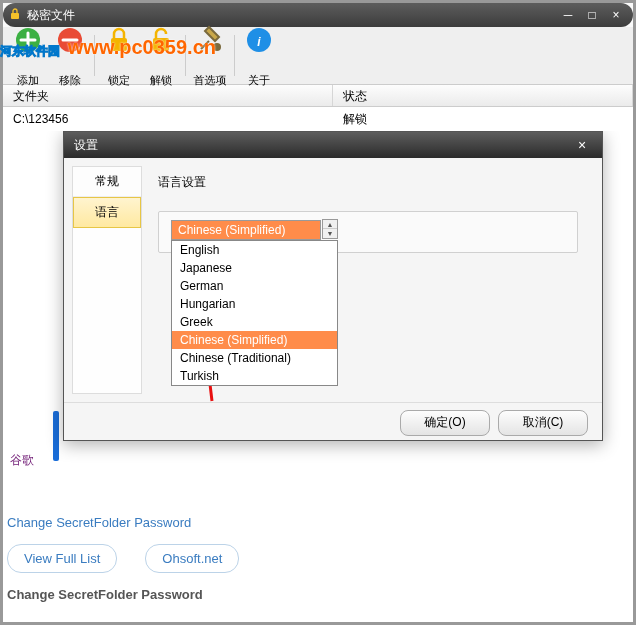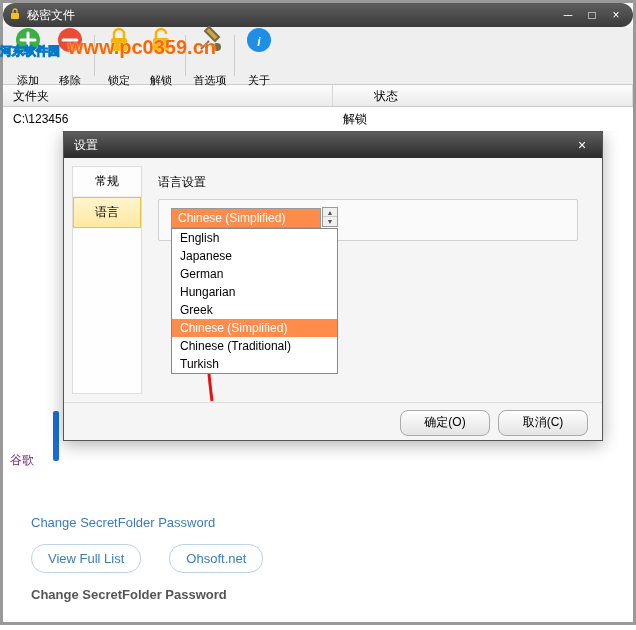--- a/index.html
+++ b/index.html
@@ -11,53 +11,53 @@
     .titlebar .title { flex: 1; font-size: 12px; }
     .titlebar .win-btn { width: 22px; height: 18px; margin-left: 2px; display: flex; align-items: center; justify-content: center; cursor: pointer; }
     .watermark { position: absolute; top: 30px; left: 0; font-size: 28px; font-weight: bold; z-index: 5; pointer-events: none; }
     .watermark .hd { color: #ffa500; -webkit-text-stroke: 1px #0077cc; }
     .watermark .url { color: #ff6600; font-size: 20px; vertical-align: middle; text-shadow: 0 0 2px #fff; }
     .toolbar { height: 58px; background: #efefef; border-bottom: 1px solid #ccc; display: flex; padding: 2px 4px; }
     .toolbar-btn { width: 42px; height: 54px; display: flex; flex-direction: column; align-items: center; justify-content: center; cursor: pointer; border-radius: 3px; }
     .toolbar-icon { width: 32px; height: 32px; display: flex; align-items: center; justify-content: center; font-size: 24px; }
     .toolbar-label { font-size: 11px; margin-top: 18px; }
     .toolbar-sep { width: 1px; background: #ccc; margin: 6px 3px; }
-    .table-header { background: linear-gradient(to bottom, #fdfdfd, #ebebeb); border-bottom: 1px solid #ccc; display: flex; height: 22px; gap: 31px; }
+    .table-header { background: linear-gradient(to bottom, #fdfdfd, #ebebeb); border-bottom: 1px solid #ccc; display: flex; height: 22px; }
     .th { padding: 3px 10px; border-right: 1px solid #d6d6d6; font-size: 12px; }
     .th-folder { width: 330px; }
     .th-status { flex: 1; }
     .table-row { display: flex; height: 24px; align-items: center; background: #fff; cursor: pointer; }
     .td { padding: 3px 10px; font-size: 12px; }
     .td-folder { width: 330px; }
     .td-status { flex: 1; }
     .content-area { background: #fff; height: 370px; position: relative; overflow: hidden; }
     .dialog-overlay { position: absolute; top: 0; left: 0; right: 0; bottom: 0; }
     .dialog { position: absolute; top: 0px; left: 60px; width: 540px; height: 310px; background: #f5f5f5; border: 1px solid #555; box-shadow: 0 4px 16px rgba(0,0,0,0.3); }
     .dialog-title { background: linear-gradient(to bottom, #5d5d5d, #2b2b2b); height: 26px; display: flex; align-items: center; padding: 0 10px; color: #fff; }
     .dialog-title .title { flex: 1; font-size: 12px; }
     .dialog-title .close-btn { width: 20px; height: 20px; display: flex; align-items: center; justify-content: center; cursor: pointer; font-size: 14px; }
     .dialog-body { display: flex; height: 244px; padding: 8px; }
     .tab-list { width: 70px; border: 1px solid #ddd; background: #fefefe; }
     .tab { padding: 6px 0; text-align: center; border-bottom: 1px solid #eee; cursor: pointer; background: #fdfdfd; }
     .tab.active { background: linear-gradient(to bottom, #fff4cf, #ffe9a1); border: 1px solid #e7c646; }
     .tab-content { flex: 1; padding: 8px 16px; position: relative; }
-    .fieldset-label { font-size: 12px; margin-bottom: 8px; }
+    .fieldset-label { font-size: 12px; margin-bottom: 20px; }
     .fieldset-box { border: 1px solid #d0d0d0; height: 42px; padding: 8px 12px; border-radius: 2px; background: #fafafa; }
     .select-wrap { position: relative; display: inline-block; }
     .select-display { width: 150px; height: 20px; background: #ff8c4a; color: #fff; display: flex; align-items: center; padding: 0 6px; border: 1px solid #999; cursor: pointer; font-size: 12px; position: relative; }
     .select-spinners { position: absolute; right: -17px; top: -1px; width: 16px; height: 20px; border: 1px solid #999; background: #f0f0f0; }
     .select-spinners div { height: 9px; display: flex; align-items: center; justify-content: center; cursor: pointer; font-size: 7px; color: #555; }
     .select-spinners div:first-child { border-bottom: 1px solid #ccc; }
     .dropdown-list { position: absolute; top: 20px; left: 0; width: 167px; background: #fff; border: 1px solid #888; z-index: 10; }
     .dropdown-item { padding: 2px 8px; cursor: pointer; font-size: 12px; }
     .dropdown-item.highlighted { background: #ff8c4a; color: #fff; }
     .dialog-footer { height: 40px; display: flex; justify-content: flex-end; align-items: center; padding: 0 14px; gap: 8px; border-top: 1px solid #ddd; }
     .btn { min-width: 90px; height: 26px; border: 1px solid #aaa; background: linear-gradient(to bottom, #fdfdfd, #e4e4e4); border-radius: 8px; cursor: pointer; padding: 0 14px; font-size: 12px; }
     .arrow { position: absolute; top: 80px; left: 40px; z-index: 3; }
-    .bottom-section { padding: 6px 28px; background: #fff; }
+    .bottom-section { padding: 6px 4px; background: #fff; }
     .link-line { color: #3a7cc0; cursor: pointer; font-size: 13px; margin: 8px 0; }
     .link-btns { display: flex; gap: 28px; margin: 14px 0; }
     .link-btn { border: 1px solid #bcd3e8; color: #3a7cc0; padding: 6px 16px; border-radius: 14px; cursor: pointer; font-size: 13px; background: #fff; }
     .bold-heading { font-weight: bold; color: #555; font-size: 13px; margin-top: 10px; }
     .partial-text { color: #701a75; font-size: 12px; position: absolute; left: 10px; top: 452px; }
     .blue-edge { position: absolute; left: 50px; top: 280px; width: 6px; height: 50px; background: #1a6dd8; border-radius: 2px; }
   </style>
 </head>
 <body>
 

